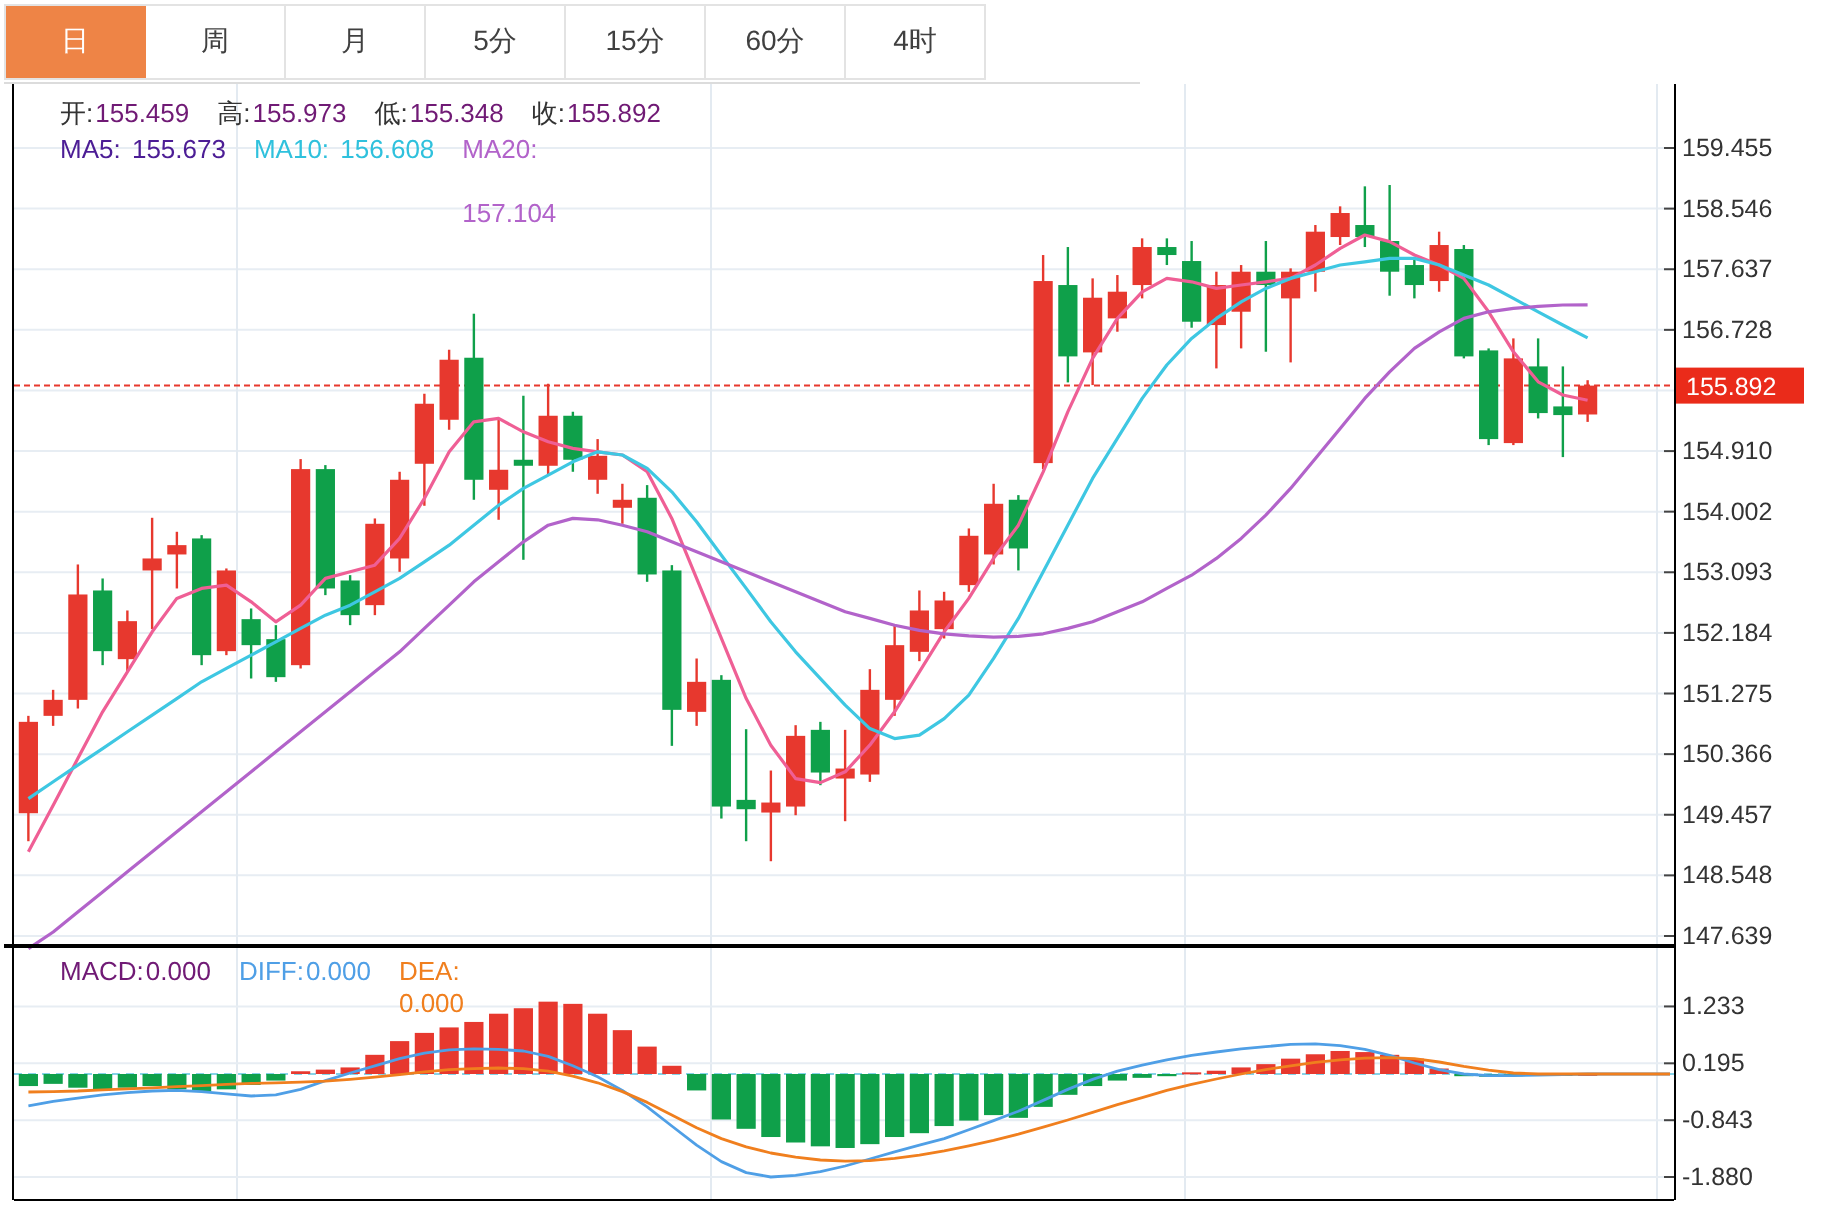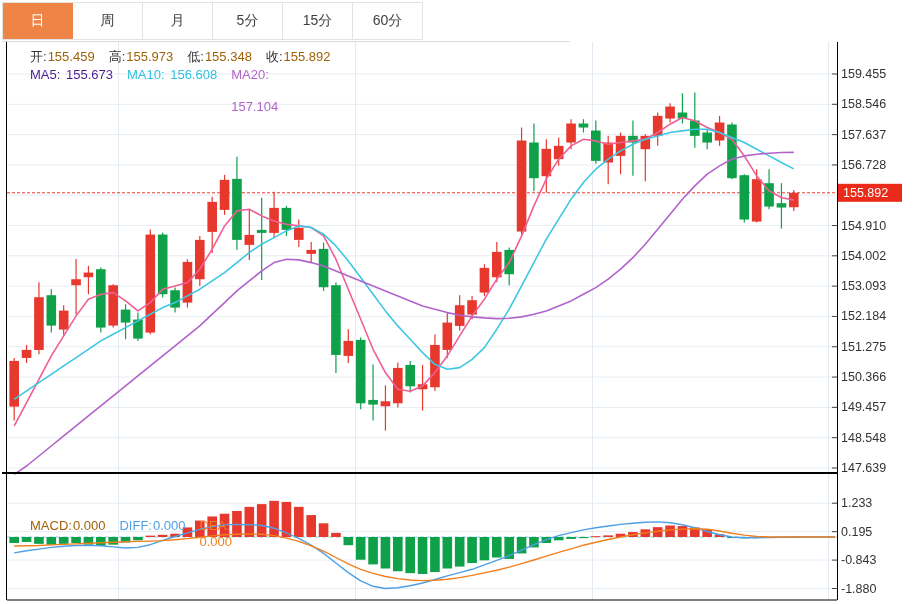--- a/index.html
+++ b/index.html
@@ -10,23 +10,23 @@
   .tabbar{position:absolute;left:2px;top:2px;display:flex;height:38px;
           border:1px solid #e3e3e3;border-right:none;box-sizing:border-box;background:#fff;z-index:3;}
   .tab{width:70px;height:100%;display:flex;align-items:center;justify-content:center;
        font-size:14px;color:#404040;border-right:1px solid #e3e3e3;cursor:pointer;box-sizing:border-box;background:#fff;}
   .tab.active{background:#ee8446;color:#fff;border-right-color:#ee8446;}
   
   .trow{position:absolute;left:30px;display:flex;gap:14px;font-size:13px;line-height:15px;
         z-index:2;white-space:nowrap;pointer-events:none;}
   .quote-row{top:49px;}
   .ma-row{top:67px;}
-  .macd-row{top:478px;margin-top:40px;}
+  .macd-row{top:478px;}
   .lbl{color:#333;}
-  .val-red{color:#a16207;}
+  .val-red{color:#701a75;}
   .c-ma5{color:#4c1d95;}
   .c-ma10{color:#2fc1dd;justify-content:space-between;}
   .c-ma20{color:#b263ca;flex-direction:column;}
   .c-diff{color:#4f9fe6;}
   .c-dea{color:#f07f1e;flex-direction:column;}
   .pair{display:flex;gap:1px;}
 </style>
 </head>
 <body>
 
@@ -297,20 +297,21 @@
       <line x1="7" y1="600" x2="837" y2="600" stroke="#000000" stroke-width="1"></line>
     </svg>
 
   <div class="tabbar" id="tabbar">
       <div class="tab active">日</div>
       <div class="tab">周</div>
       <div class="tab">月</div>
       <div class="tab">5分</div>
       <div class="tab">15分</div>
       <div class="tab">60分</div>
+      <div class="tab">4时</div>
     </div>
 
   <div class="trow quote-row">
     <span class="pair">
         <span class="lbl">开:</span>
         <span class="val-red">155.459</span>
       </span>
     <span class="pair">
         <span class="lbl">高:</span>
         <span class="val-red">155.973</span>

